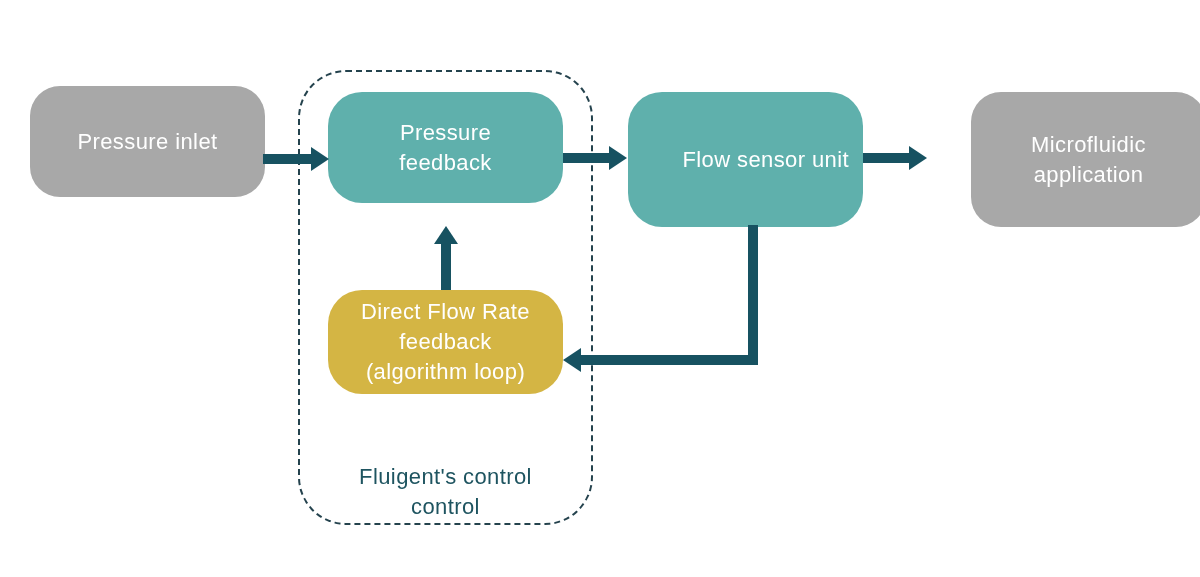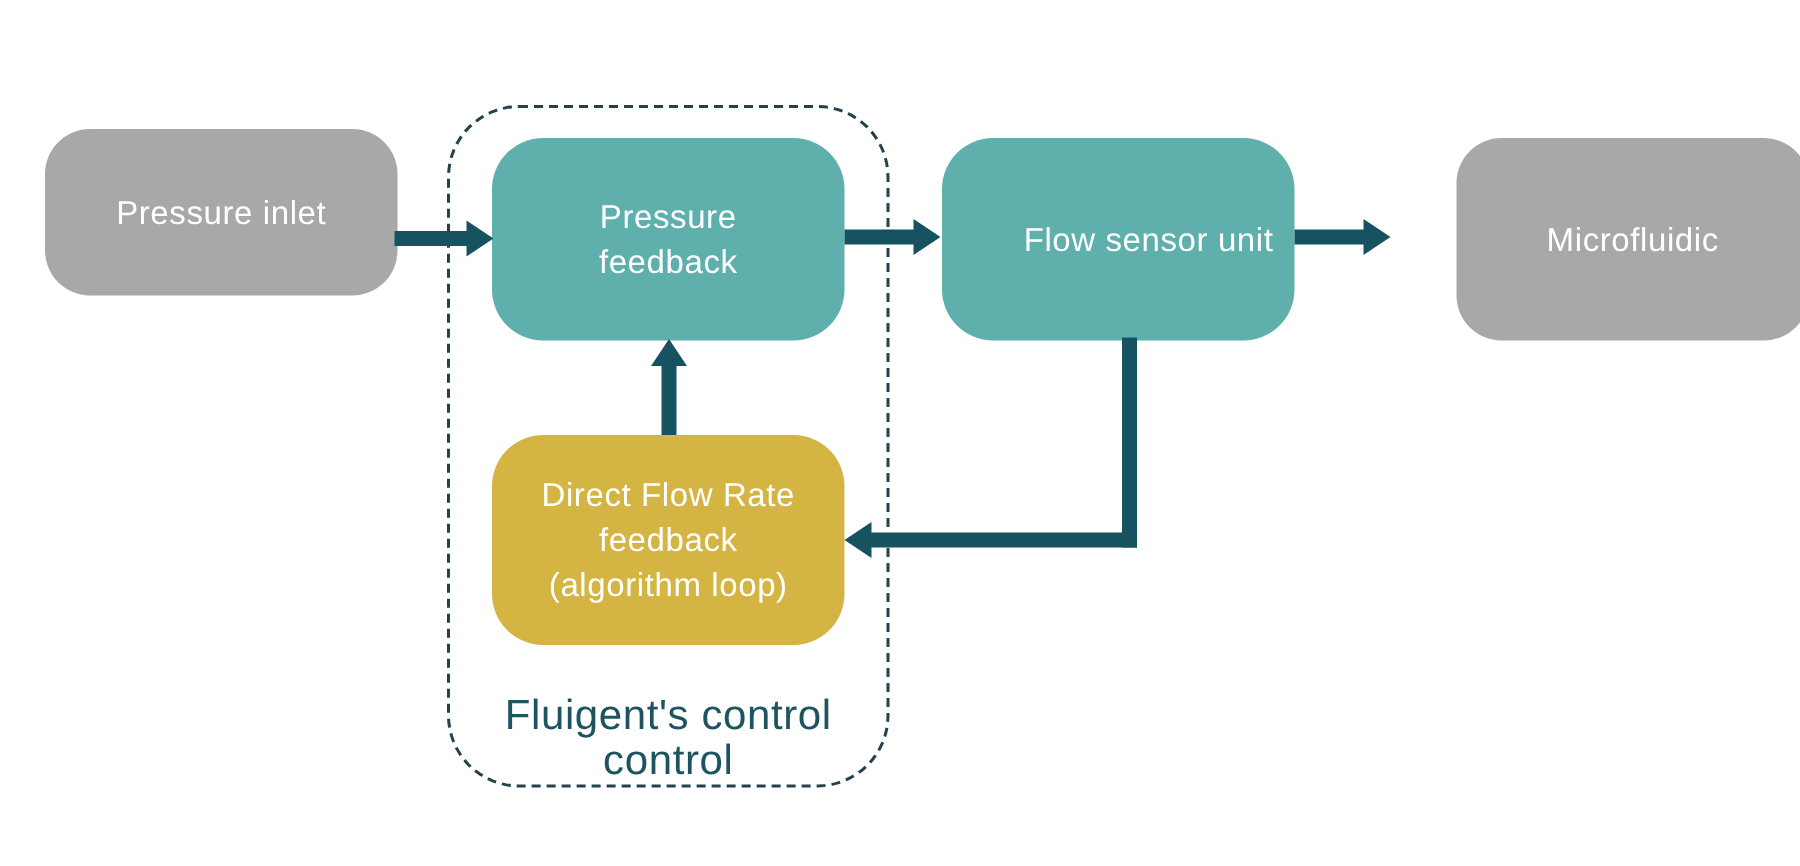--- a/index.html
+++ b/index.html
@@ -27,40 +27,40 @@
     letter-spacing: 0.4px;
     line-height: 30px;
     box-sizing: border-box;
     padding: 8px 14px;
   }
   .node.gray   { background: var(--node-gray, #a8a8a8);  border-radius: 30px; }
   .node.teal   { background: var(--node-teal, #5fb0ac);  border-radius: 34px; }
   .node.yellow { background: var(--node-yellow, #d4b544); border-radius: 34px; }
 
   #pressure-inlet           { left: 30px;  top: 86px;  width: 235px; height: 111px; }
-  #pressure-modules         { left: 328px; top: 92px;  width: 235px; height: 135px; }
+  #pressure-modules         { left: 328px; top: 92px;  width: 235px; height: 111px; }
   #flow-sensor-unit         { left: 628px; top: 92px;  width: 235px; height: 135px; align-items: flex-end; }
   #microfluidic-application { left: 971px; top: 92px;  width: 235px; height: 135px; }
-  #dfr-algorithm            { left: 328px; top: 290px; width: 235px; height: 140px; text-align: center; }
+  #dfr-algorithm            { left: 328px; top: 290px; width: 235px; height: 104px; text-align: center; }
 
   .group-outline {
     position: absolute;
     left: 298px; top: 70px;
     width: 295px; height: 455px;
     border: 2px dashed var(--group-border, #24424d);
     border-radius: 48px;
     box-sizing: border-box;
   }
   .group-label {
     position: absolute;
     left: 298px; top: 462px;
     width: 295px;
     text-align: center;
     color: var(--group-label, #1e5460);
-    font-size: 28px;
+    font-size: 22px;
     letter-spacing: 0.4px;
     line-height: 30px;
   }
 
   .shaft-h, .shaft-v { position: absolute; background: var(--arrow, #175261); }
   .head { position: absolute; width: 0; height: 0; }
   .head.right {
     border-top: 12px solid transparent;
     border-bottom: 12px solid transparent;
     border-left: 18px solid var(--arrow, #175261);
@@ -91,20 +91,21 @@
     <span>Pressure</span>
     <span>feedback</span>
   </div>
 
   <div class="node teal" id="flow-sensor-unit">
     <span>Flow sensor unit</span>
   </div>
 
   <div class="node gray" id="microfluidic-application">
     <span>Microfluidic</span>
+    <span>application</span>
   </div>
 
   <div class="node yellow" id="dfr-algorithm">
     <span>Direct Flow Rate</span>
     <span>feedback</span>
     <span>(algorithm loop)</span>
   </div>
 
   <div class="group-label">
     <div>Fluigent's control</div>

